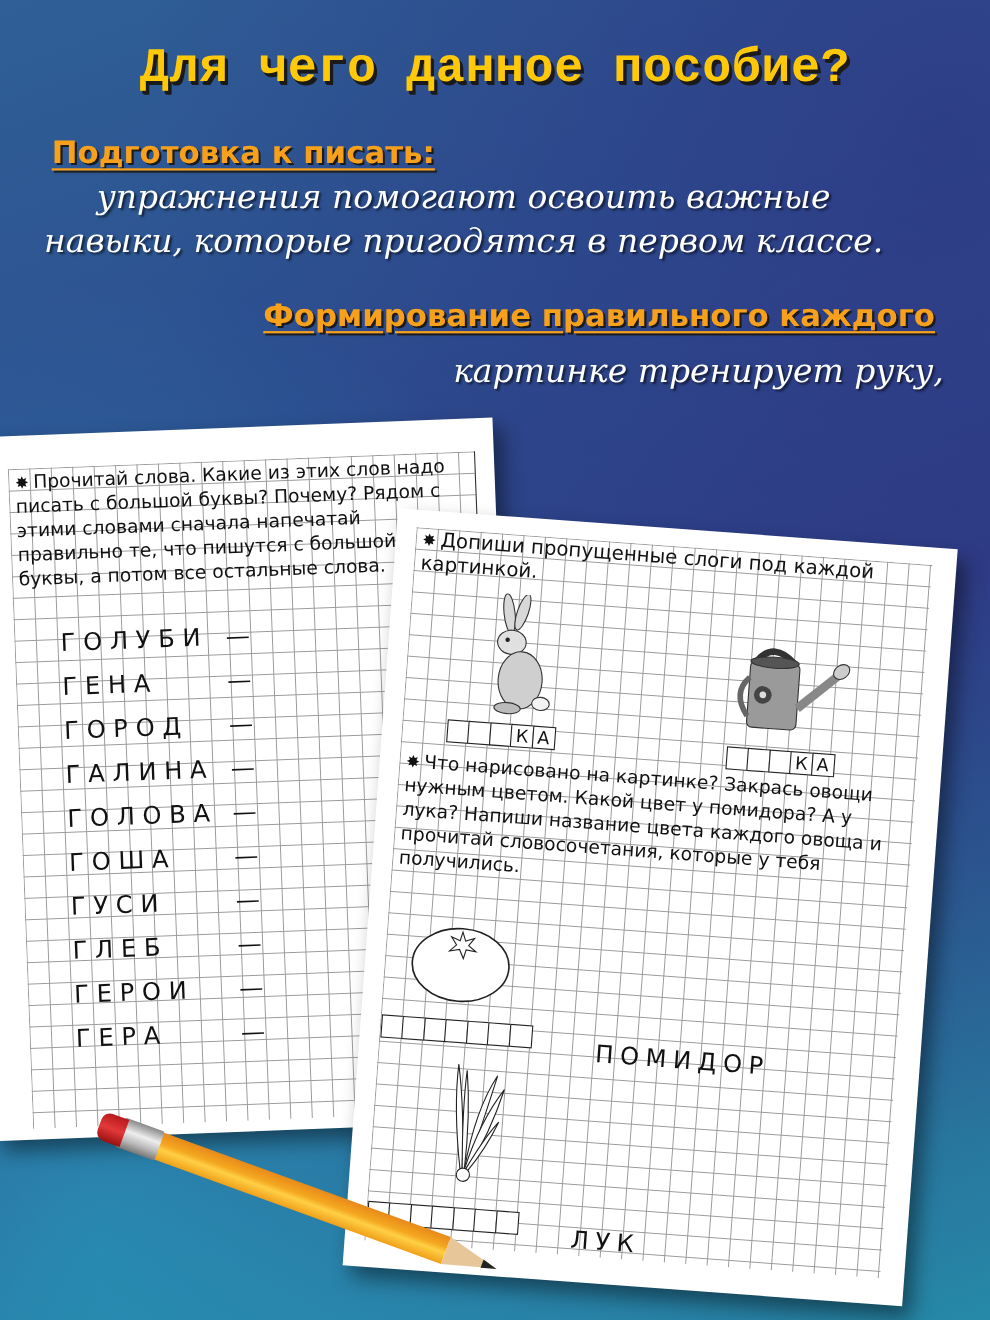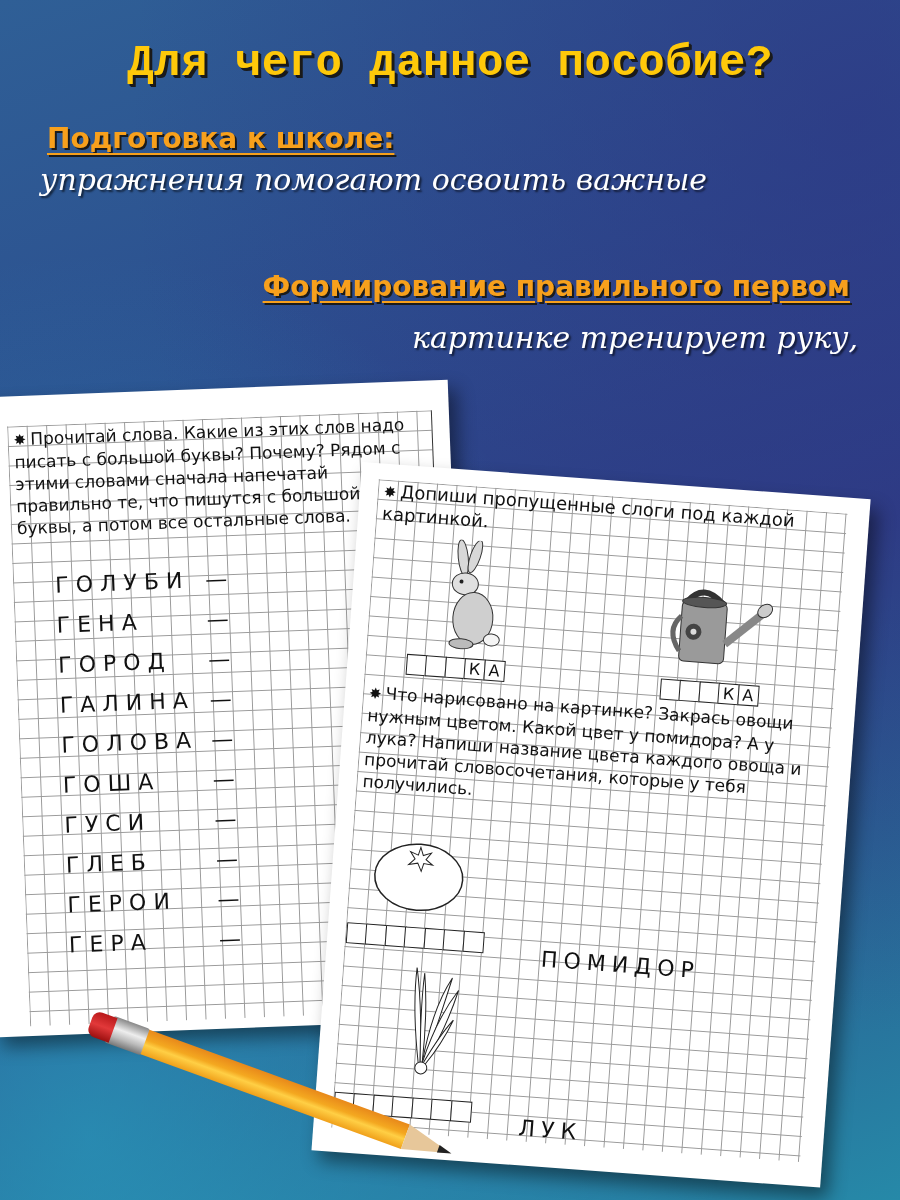--- a/index.html
+++ b/index.html
@@ -117,26 +117,27 @@
       border-left: 14px solid #222;
     }
   </style>
 </head>
 <body>
 
 <div class="bg-overlay"></div>
 
 <div class="title">Для чего данное пособие?</div>
 
-<div class="heading h1">Подготовка к школе:</div>
+<div class="heading h1">Подготовка к писать:</div>
 <div class="desc d1">
   <div>упражнения помогают освоить важные</div>
-</div>
-
-<div class="heading h2">Формирование правильного первом</div>
+  <div>навыки, которые пригодятся в первом классе.</div>
+</div>
+
+<div class="heading h2">Формирование правильного каждого</div>
 <div class="desc d2">
   <div>картинке тренирует руку,</div>
 </div>
 
 <div class="page page-left">
   <div class="grid"></div>
   <div class="task">
     <span class="star">✸</span><span>Прочитай слова. Какие из этих слов надо писать с большой буквы? Почему? Рядом с этими словами сначала напечатай правильно те, что пишутся с большой буквы, а потом все остальные слова.</span>
   </div>
   <div class="word-list">

